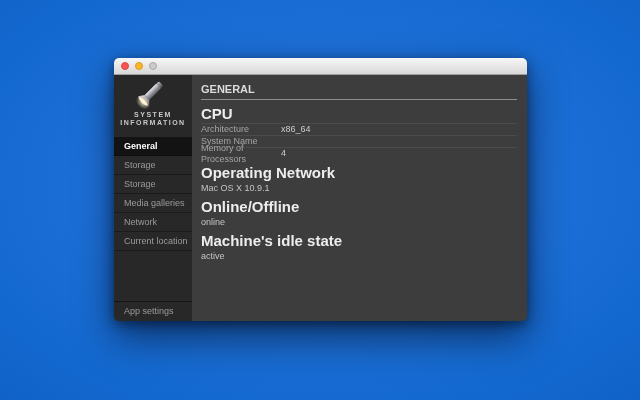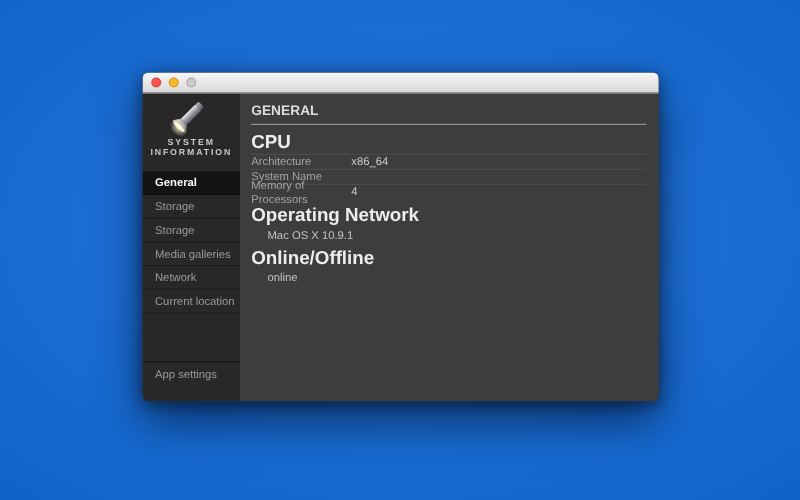--- a/index.html
+++ b/index.html
@@ -37,35 +37,35 @@
     color:#c9c9c9; font-size:7px; font-weight:bold; letter-spacing:1.5px;
     line-height:8px; text-align:center;
   }
   .nav-item {
     height:19px; line-height:18px; padding-left:10px; font-size:9px;
     color:#9b9b9b; cursor:default; white-space:nowrap;
     border-bottom:1px solid rgba(0,0,0,0.30);
   }
   .nav-item.selected { background:#131313; color:#ffffff; font-weight:bold; }
   .sb-spacer { flex:1; }
-  .nav-item.bottom { border-bottom:none; border-top:1px solid rgba(0,0,0,0.45); height:32px; }
+  .nav-item.bottom { border-bottom:none; border-top:1px solid rgba(0,0,0,0.45); height:20px; }
 
   
   .content { flex:1; background:#3d3d3d; padding:8px 10px 0 9px; color:#cccccc; }
   .page-header { font-size:11px; line-height:12px; font-weight:bold; color:#dcdcdc; }
   .rule { height:1px; background:#8f8f8f; margin-top:4px; }
   .section { margin-top:8px; }
   .section-title { font-size:15px; line-height:12px; font-weight:bold; color:#ededed; margin-bottom:3px; }
   .row {
     display:flex; height:12px; line-height:11px; font-size:9px;
     border-top:1px solid #4b4b4b; align-items:center;
   }
   .row .lbl { width:80px; color:#a5a5a5; }
   .row .val { color:#cccccc; white-space:nowrap; }
-  .single-value { font-size:9px; line-height:10px; color:#c4c4c4; margin-top:4px;margin-left:13px; }
+  .single-value { font-size:9px; line-height:10px; color:#c4c4c4; margin-top:4px; }
 </style>
 </head>
 <body>
 
 <div class="desktop">
   <div class="window">
 
     <div class="titlebar">
       <span class="tl close"></span>
       <span class="tl min"></span>
@@ -137,18 +137,22 @@
               </div>
             </section>
             <section class="section">
               <div class="section-title">Operating Network</div>
               <div class="single-value">Mac OS X 10.9.1</div>
             </section>
             <section class="section">
               <div class="section-title">Online/Offline</div>
               <div class="single-value">online</div>
             </section>
+            <section class="section">
+              <div class="section-title">Machine's idle state</div>
+              <div class="single-value">active</div>
+            </section>
           </div>
       </main>
     </div>
 
   </div>
 </div>
 
 </body></html>

